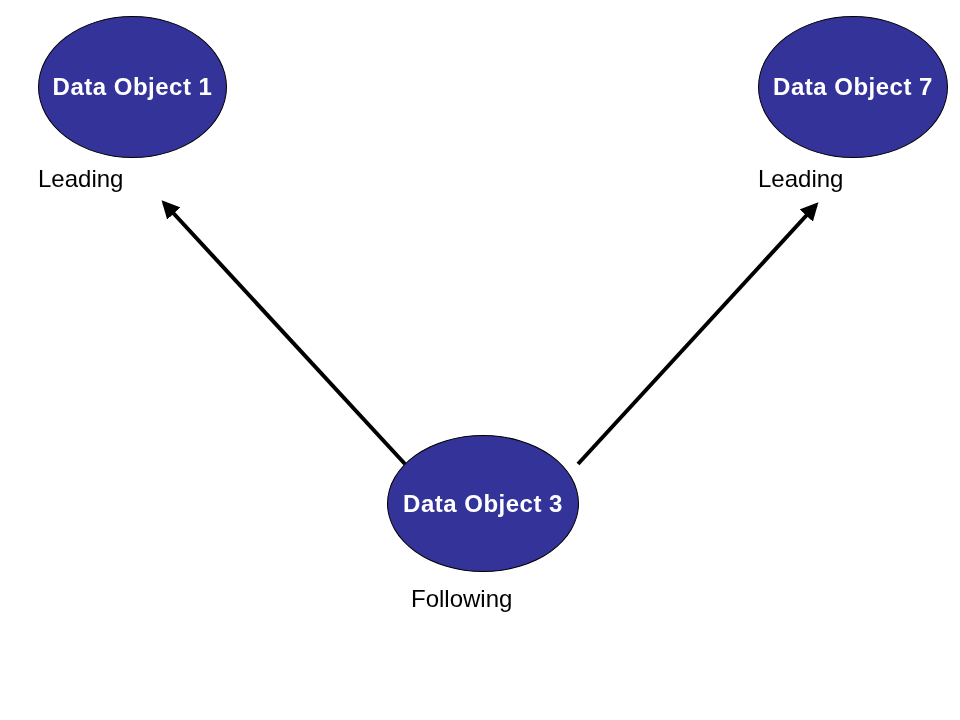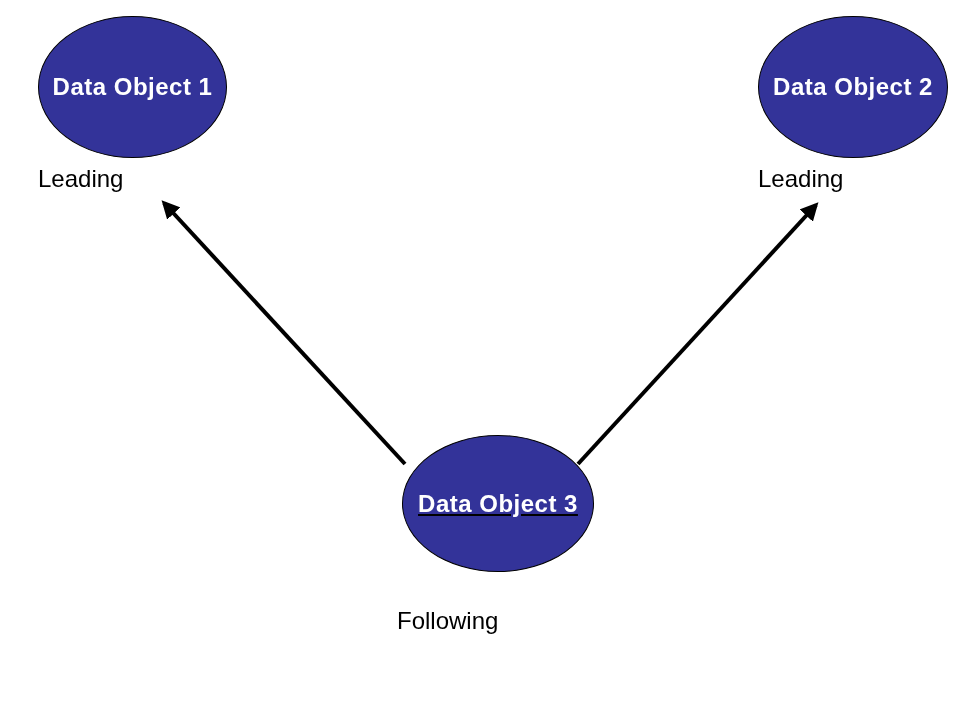--- a/index.html
+++ b/index.html
@@ -53,24 +53,24 @@
   }
   .node-caption {
     position: absolute;
     color: var(--caption-color, #000000);
     font-size: 24px;
     line-height: 28px;
     white-space: nowrap;
   }
   #ellipse-1 { left: 38px;  top: 16px;  width: 189px; height: 142px; }
   #ellipse-2 { left: 758px; top: 16px;  width: 190px; height: 142px; }
-  #ellipse-3 { left: 402px; top: 435px; width: 192px; height: 137px; text-decoration: underline; }
+  #ellipse-3 { left: 387px; top: 435px; width: 192px; height: 137px; }
   #caption-1 { left: 38px;  top: 165px; width: 189px; }
   #caption-2 { left: 758px; top: 165px; width: 190px; }
-  #caption-3 { left: 397px; top: 585px; width: 192px; margin-top: 22px; }
+  #caption-3 { left: 411px; top: 585px; width: 192px; }
 </style>
 </head>
 <body>
 
 <div class="canvas">
 
   <svg class="arrows-layer" width="960" height="720" viewBox="0 0 960 720">
     <defs>
       <marker id="arrowhead" viewBox="0 0 10 10" refX="8" refY="5" markerWidth="4.5" markerHeight="4.5" orient="auto">
         <path class="arrowhead-shape" d="M0,0 L10,5 L0,10 z"></path>
@@ -79,21 +79,21 @@
     <line class="edge" x1="405" y1="464" x2="164" y2="203" marker-end="url(#arrowhead)"></line>
     <line class="edge" x1="578" y1="464" x2="816" y2="205" marker-end="url(#arrowhead)"></line>
   </svg>
 
   <div class="node-ellipse" id="ellipse-1">
     <span class="node-label">Data Object 1</span>
   </div>
   <div class="node-caption" id="caption-1">Leading</div>
 
   <div class="node-ellipse" id="ellipse-2">
-    <span class="node-label">Data Object 2</span>
+    <span class="node-label">Data Object 7</span>
   </div>
   <div class="node-caption" id="caption-2">Leading</div>
 
   <div class="node-ellipse" id="ellipse-3">
     <span class="node-label">Data Object 3</span>
   </div>
   <div class="node-caption" id="caption-3">Following</div>
 
 </div>
 

